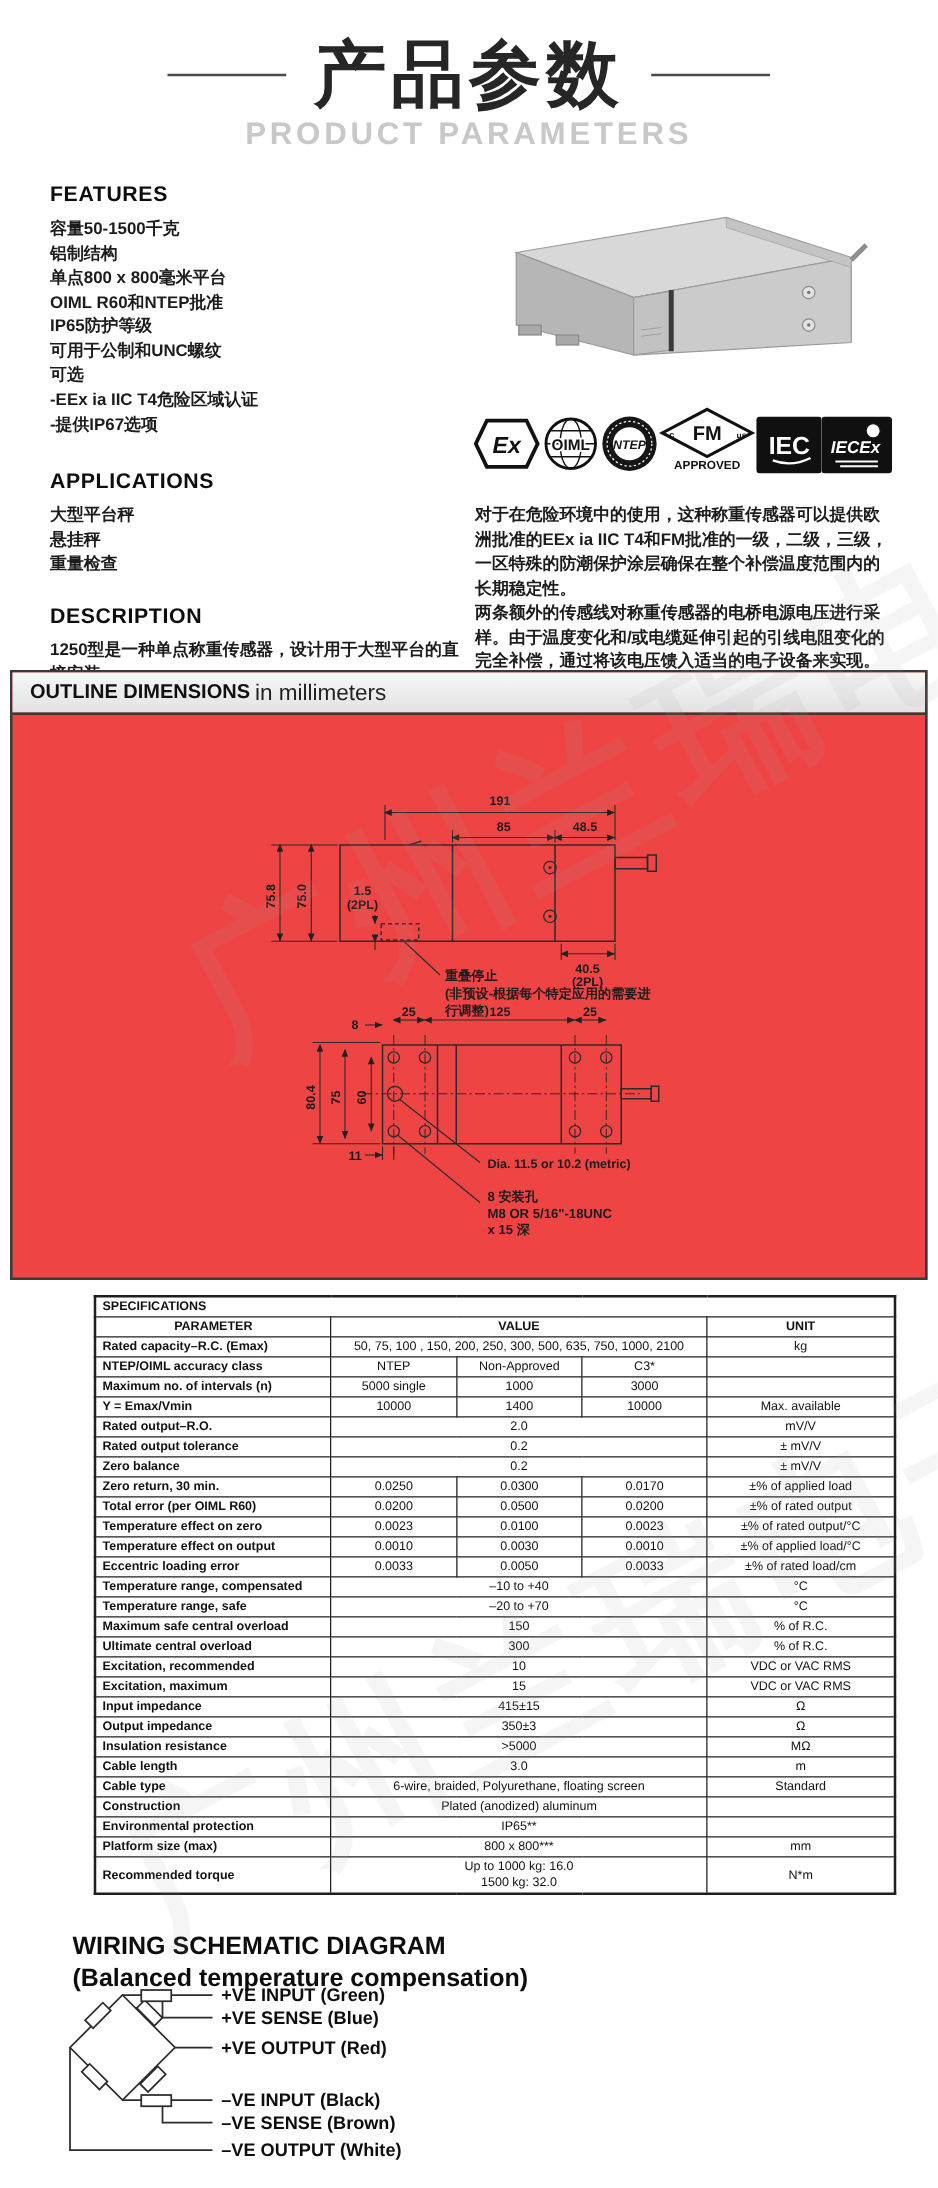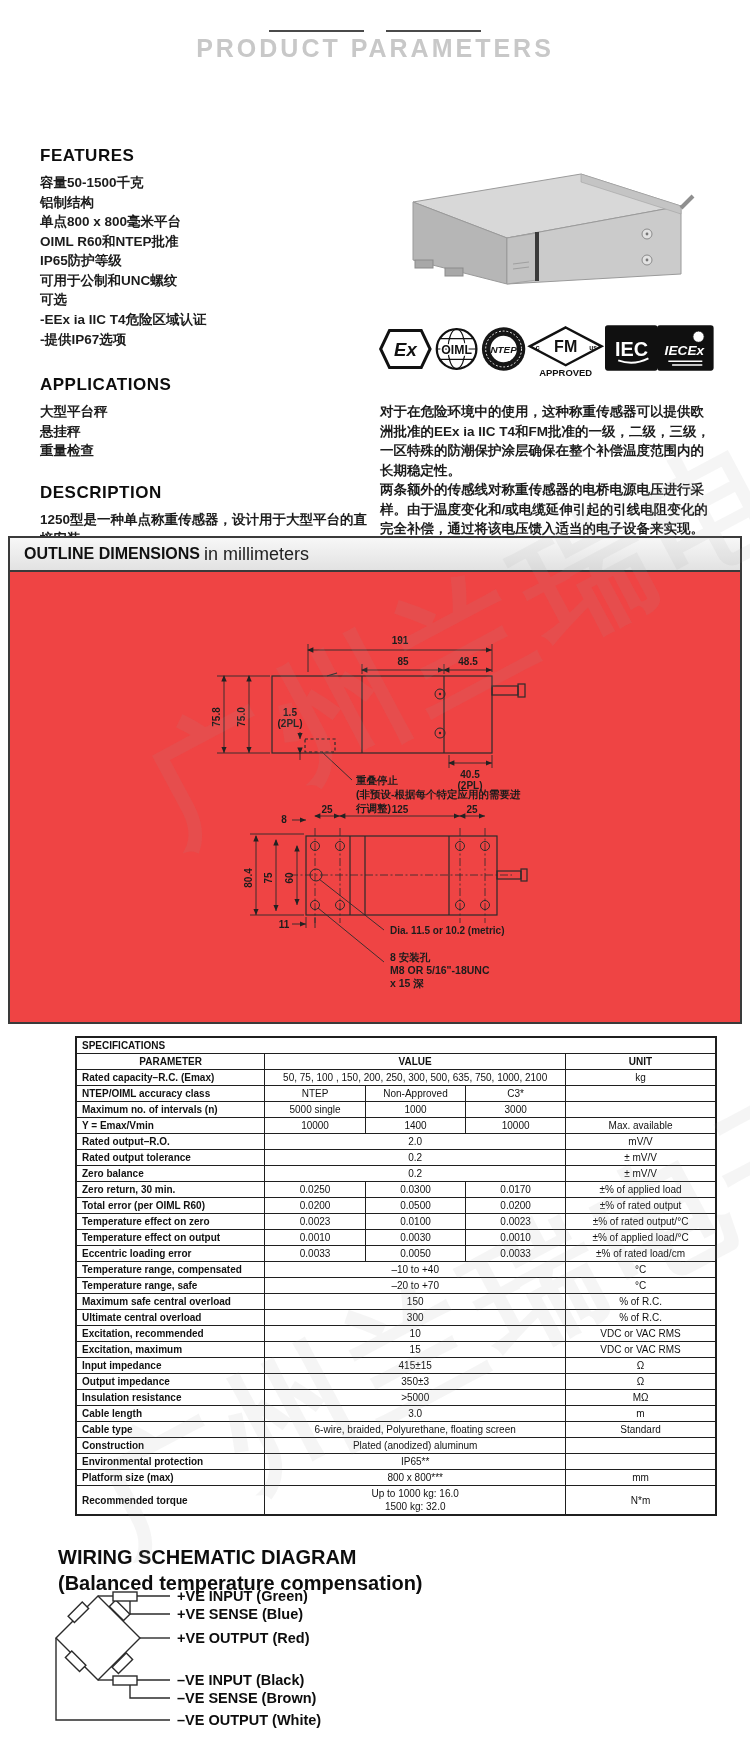--- a/index.html
+++ b/index.html
@@ -21,21 +21,21 @@
   .banner h1 { font-size:58px; font-weight:900; color:#262626; letter-spacing:4px; line-height:1.05; }
   .banner .subtitle { font-size:25px; color:#c8c8c8; letter-spacing:3px; margin-top:2px; font-weight:bold; }
   
   .left-col { position:absolute; left:40px; top:146px; width:335px; }
   .sec-heading { font-size:17px; font-weight:800; color:#0d0d0d; letter-spacing:0.5px; margin-bottom:7px; }
   .txt-list div, .txt-par div { font-size:13.5px; font-weight:600; color:#1c1c1c; line-height:1.45; }
   .gap-a { margin-top:26px; } .gap-b { margin-top:22px; }
   
   .photo { position:absolute; left:385px; top:156px; width:312px; height:142px; }
   .logo-row { position:absolute; left:378px; top:324px; width:336px; height:56px;
-              display:flex; align-items:flex-start; justify-content:space-between; }
+              display:flex; align-items:flex-end; justify-content:space-between; }
   .hazard { position:absolute; left:380px; top:402px; width:334px; }
   
   .outline-box { position:absolute; left:8px; top:536px; width:734px; height:488px;
                  border:2px solid #3a3a3a; background:#ef4444; }
   .outline-head { height:34px; background:linear-gradient(#f7f7f7,#e2e2e2);
                   border-bottom:2px solid #3a3a3a; display:flex; align-items:center; padding-left:14px; }
   .outline-head .b { font-size:16px; font-weight:800; color:#111; }
   .outline-head .r { font-size:18px; color:#222; margin-left:4px; }
   .outline-box svg { position:absolute; }
   svg text { font-family:"Liberation Sans",sans-serif; }
@@ -56,20 +56,21 @@
 </style>
 </head>
 <body>
 
 <div class="watermark" style="left:110px; top:520px;">广州兰瑞电子</div>
 <div class="watermark" style="left:60px; top:1230px;">广州兰瑞电子</div>
 
 <div class="banner">
   <div class="banner-row">
     <span class="banner-line"></span>
+    <h1>产品参数</h1>
     <span class="banner-line"></span>
   </div>
   <div class="subtitle">PRODUCT PARAMETERS</div>
 </div>
 
 <div class="left-col">
   <div class="sec-heading">FEATURES</div>
   <div class="txt-list">
 
   <div>容量50-1500千克</div>

